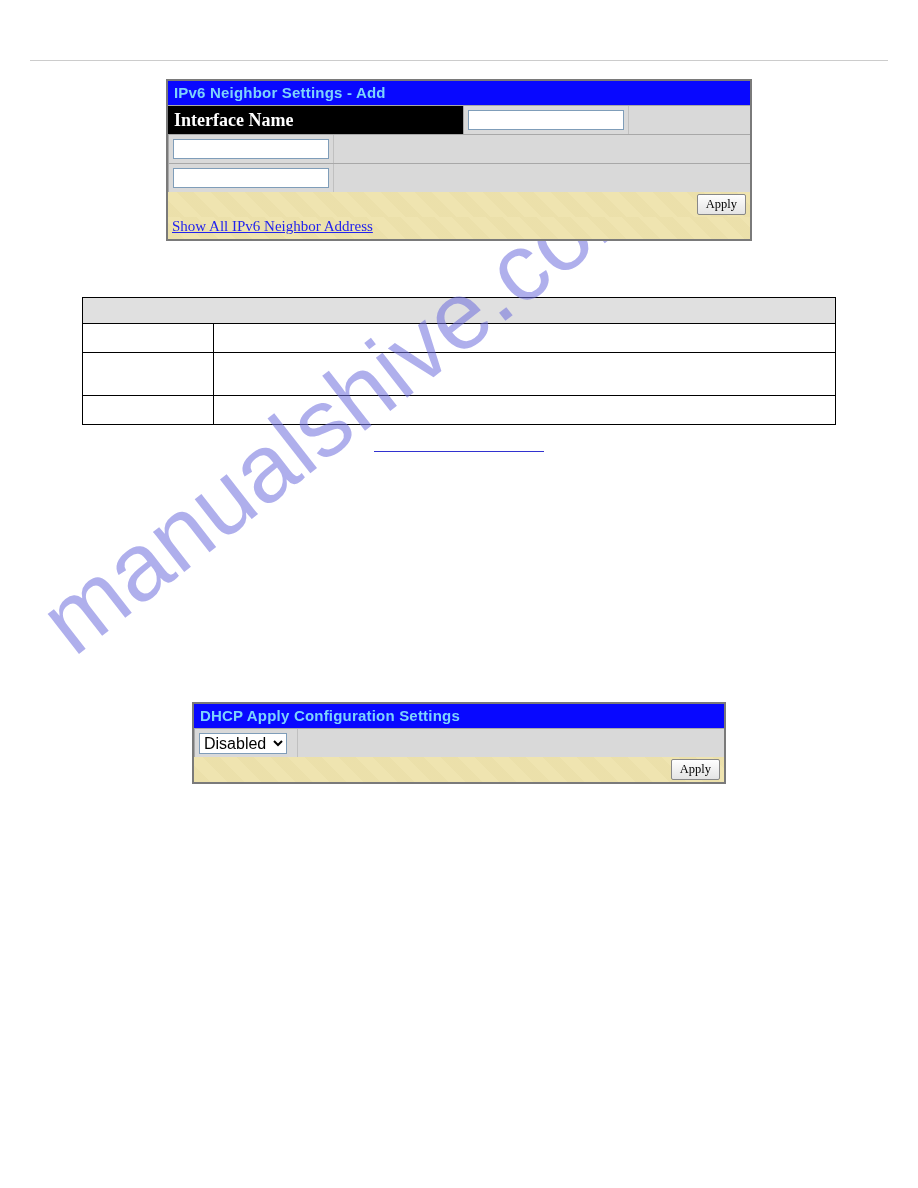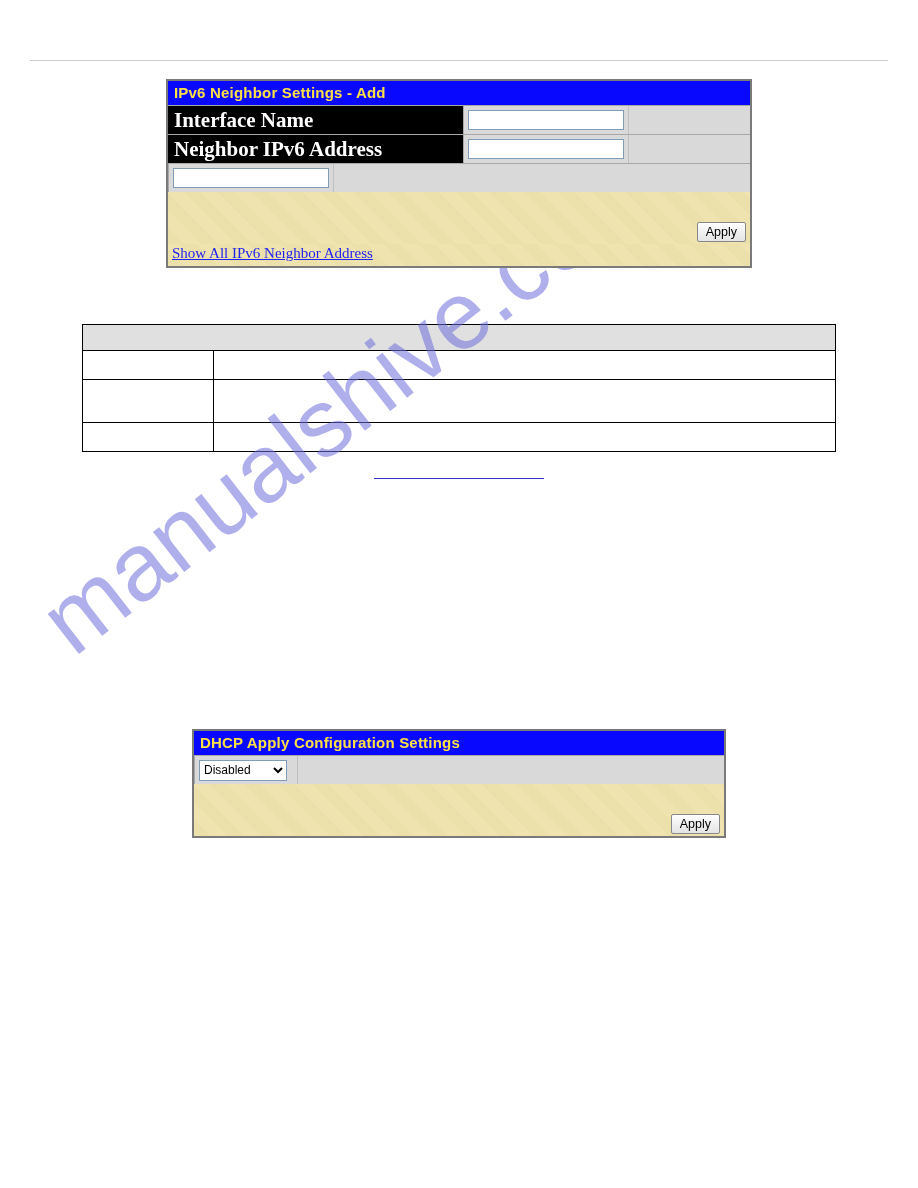--- a/index.html
+++ b/index.html
@@ -18,42 +18,42 @@
   }
   .panel {
     border: 2px solid #7a7a7a;
     background: #efe6bf;
     margin: 0 auto;
   }
   .panel1 { width: 582px; margin-top: 0; }
   .panel2 { width: 530px; margin-top: 0; }
   .panel-title {
     background: #0808ff;
-    color: #fde047;
+    color: #7dd3fc;
     font-family: Arial, sans-serif;
     font-weight: bold;
     font-size: 15px;
     padding: 3px 6px 4px 6px;
     letter-spacing: 0.2px;
   }
   .form-row {
     display: flex;
     height: 28px;
     border-top: 1px solid #a8a8a8;
   }
   .form-row:first-of-type { border-top: none; }
   .form-label {
     background: #000;
     color: #fff;
     flex: 0 0 289px;
     display: flex;
     align-items: center;
     padding-left: 6px;
     font-weight: bold;
-    font-size: 21px;
+    font-size: 18px;
     font-family: "Times New Roman", Times, serif;
   }
   .panel2 .form-label { flex: 0 0 238px; }
   .form-field {
     flex: 0 0 156px;
     background: #d9d9d9;
     border-left: 1px solid #a8a8a8;
     display: flex;
     align-items: center;
     padding: 0 4px;
@@ -72,37 +72,36 @@
     background: #d9d9d9;
     border-left: 1px solid #c0c0c0;
   }
   .panel2 .form-field { flex: 0 0 94px; }
   .form-field select {
     width: 88px;
     height: 21px;
     border: 1px solid #7f9db9;
     background: #fff;
     font-family: Arial, sans-serif;
-    font-size: 12px;
+    font-size: 16px;
   }
   .apply-row {
     text-align: right;
     padding: 2px 4px 2px 4px;
     background: #efe4b0;
     background-image: repeating-linear-gradient(45deg, rgba(210,195,130,0.12) 0 12px, rgba(0,0,0,0) 12px 24px);
   }
   .apply-row button {
-    font-family: Liberation Sans, sans-serif;
+    font-family: Liberation Serif, serif;
     font-size: 12.5px;
     padding: 2px 8px;
     border: 1px solid #888;
     border-radius: 2px;
     background: linear-gradient(#fefefe,#e4e4e4);
     cursor: pointer;
-    margin-top: 28px;
   }
   .link-row {
     padding: 0 4px 4px 4px;
     background: #efe4b0;
     background-image: repeating-linear-gradient(45deg, rgba(210,195,130,0.12) 0 12px, rgba(0,0,0,0) 12px 24px);
   }
   .link-row a {
     color: #2222ee;
     font-size: 15px;
     text-decoration: underline;
@@ -159,21 +158,20 @@
 <div class="panel panel1">
   <div class="panel-title">IPv6 Neighbor Settings - Add</div>
   <div class="form-row">
     <div class="form-label">Interface Name</div>
     <div class="form-field">
       <input type="text" value="" style="">
     </div>
     <div class="form-spacer"></div>
   </div>
   <div class="form-row">
-    <div class="form-label">Neighbor IPv6 Address</div>
     <div class="form-field">
       <input type="text" value="" style="">
     </div>
     <div class="form-spacer"></div>
   </div>
   <div class="form-row">
     <div class="form-field">
       <input type="text" value="" style="">
     </div>
     <div class="form-spacer"></div>

